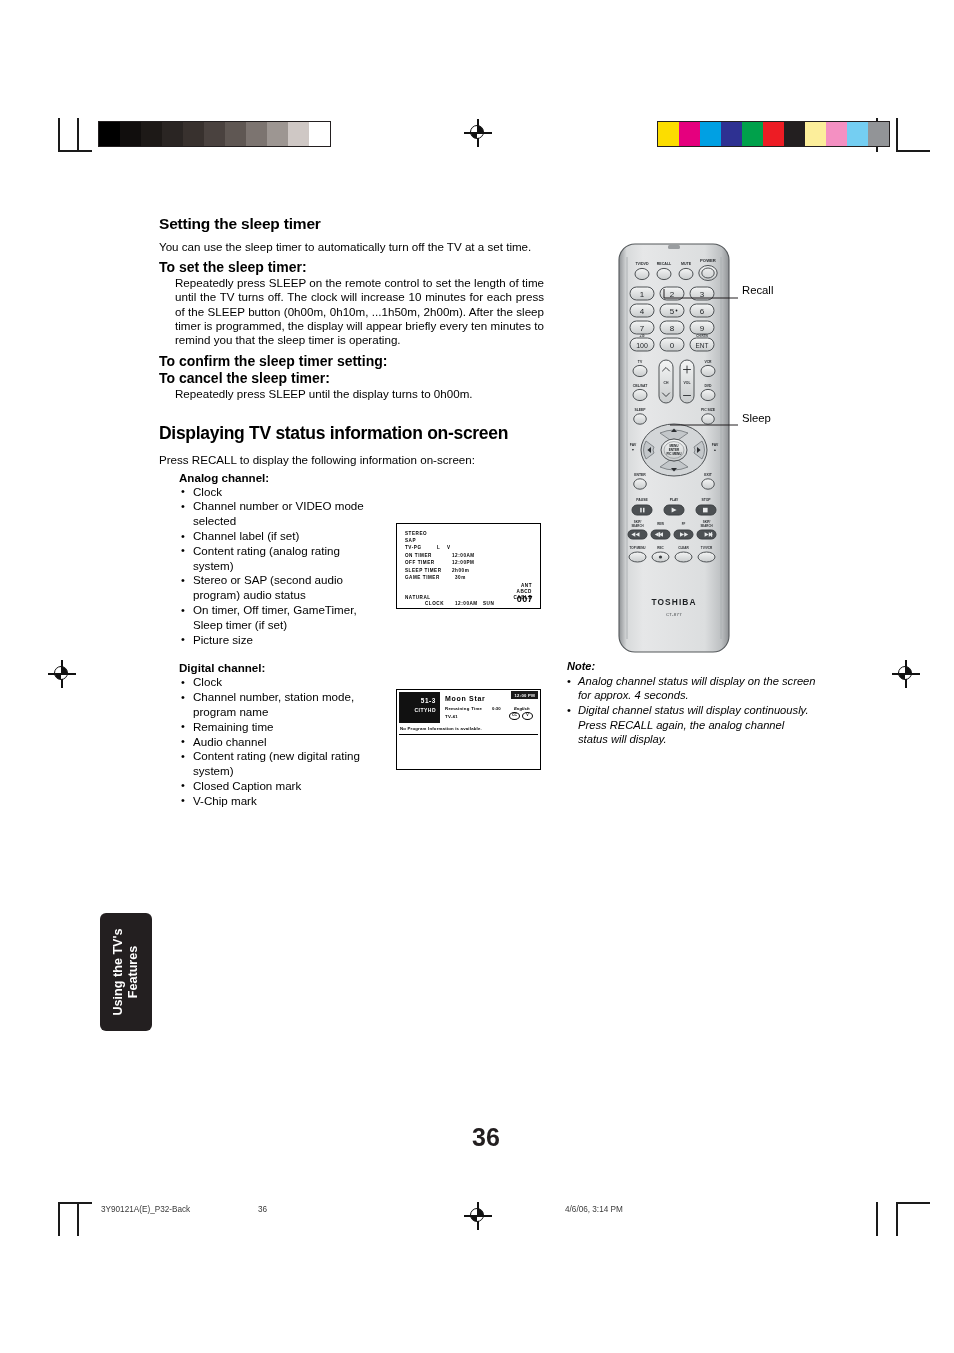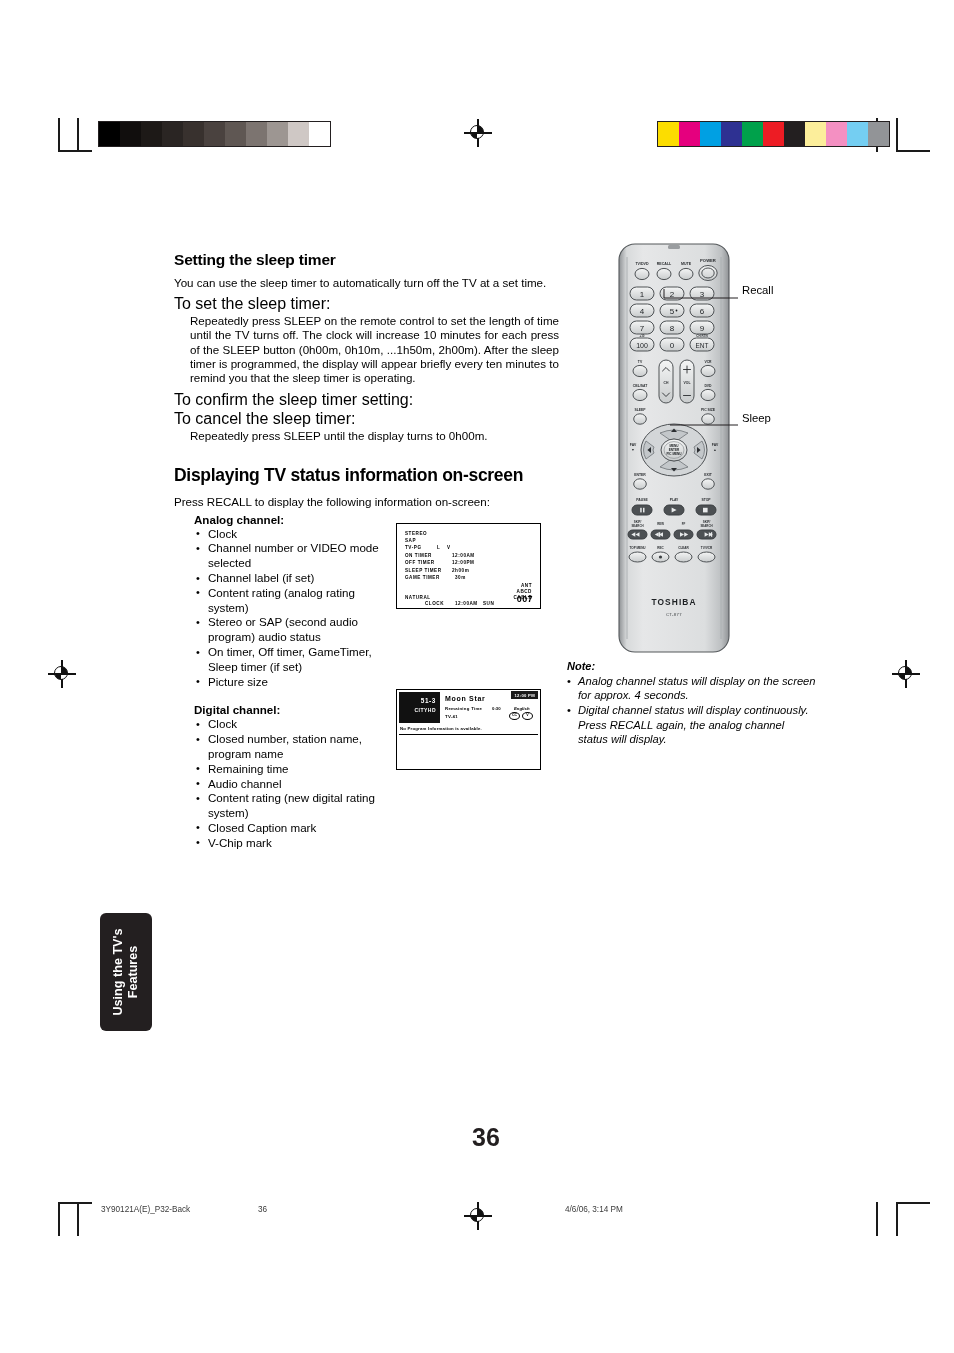--- a/index.html
+++ b/index.html
@@ -46,46 +46,45 @@
     display: flex;
     border: 1px solid #231f20;
     box-sizing: content-box;
     height: 24px;
   }
   .colorbar i { display: block; width: 21px; height: 24px; }
 
   
   #content {
     position: absolute;
-    left: 174px;
+    left: 159px;
     top: 215px;
     width: 385px;
-    margin-top: 36px;
   }
   h1 {
     font-size: 15.5px;
     font-weight: bold;
     margin: 0 0 7px 0;
     letter-spacing: -0.2px;
   }
   h2.section {
     font-size: 17.5px;
     font-weight: bold;
     margin: 0 0 9px 0;
     letter-spacing: -0.3px;
   }
   p.body {
     font-size: 11.6px;
     line-height: 14.2px;
     margin: 0 0 5px 0;
     text-align: justify;
   }
   .subhead {
-    font-size: 16px;
-    font-weight: normal;
+    font-size: 14px;
+    font-weight: bold;
     margin: 0 0 1px 0;
   }
   .indent {
     margin-left: 16px;
     font-size: 11.6px;
     line-height: 14.2px;
     text-align: justify;
     margin-bottom: 6px;
   }
   .grouphead {
@@ -402,21 +401,21 @@
     <li><span>Channel label (if set)</span></li>
     <li><span>Content rating (analog rating system)</span></li>
     <li><span>Stereo or SAP (second audio program) audio status</span></li>
     <li><span>On timer, Off timer, GameTimer, Sleep timer (if set)</span></li>
     <li><span>Picture size</span></li>
   </ul>
 
   <div class="grouphead" style="margin-top:14px;">Digital channel:</div>
   <ul class="bul" style="width:200px;">
     <li><span>Clock</span></li>
-    <li><span>Closed number, station name, program name</span></li>
+    <li><span>Channel number, station mode, program name</span></li>
     <li><span>Remaining time</span></li>
     <li><span>Audio channel</span></li>
     <li><span>Content rating (new digital rating system)</span></li>
     <li><span>Closed Caption mark</span></li>
     <li><span>V-Chip mark</span></li>
   </ul>
 </div>
 
 <div class="osd" id="osd-analog">
   <span class="an-line" style="left:8px; top:7px;">STEREO</span>

